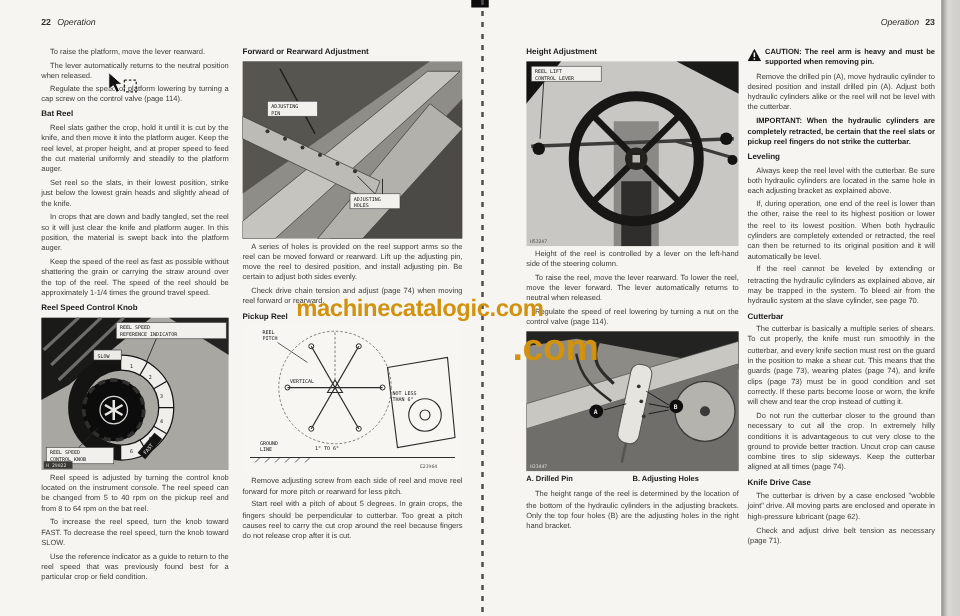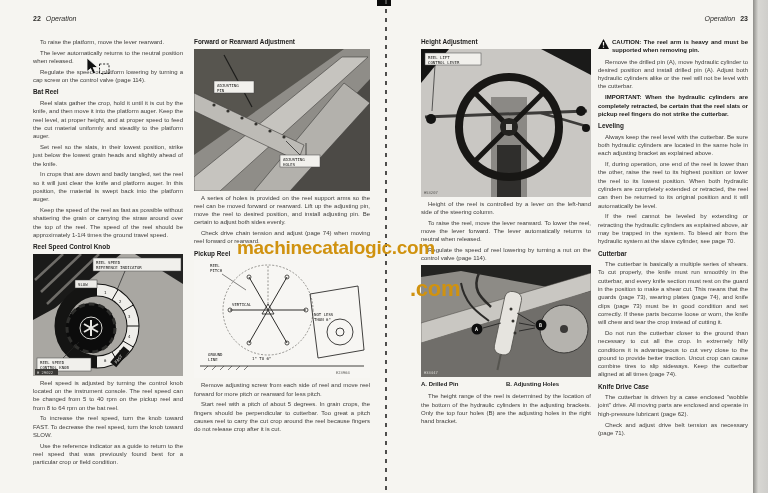--- a/index.html
+++ b/index.html
@@ -23,21 +23,21 @@
   
   .divider{position:absolute;left:385px;top:0;width:2px;height:493px;
     background:repeating-linear-gradient(180deg,#4f4e4c 0 4px,rgba(0,0,0,0) 4px 9px);}
   .binding-mark{position:absolute;left:377px;top:0;width:14px;height:6px;background:#0b0b0b;}
   .edge-strip{position:absolute;left:753px;top:0;width:15px;height:493px;
     background:linear-gradient(90deg,#8f8e8a 0,#d8d7d3 35%,#cfcecb 100%);}
 
   
   .wm{position:absolute;font-weight:bold;letter-spacing:-0.3px;z-index:50;}
   .wm-main{left:237px;top:237px;font-size:19px;}
-  .wm-tail{left:410px;top:276px;font-size:22px;}
+  .wm-tail{left:410px;top:262px;font-size:30px;}
 
   .cursor{position:absolute;left:86px;top:58px;z-index:60;}
 
   svg text{font-family:"DejaVu Sans Mono",monospace;}
   .chip-t{font-size:4px;fill:#151514;}
   .fig-id{font-size:3.8px;fill:#555450;}
 </style>
 </head>
 <body>
 

